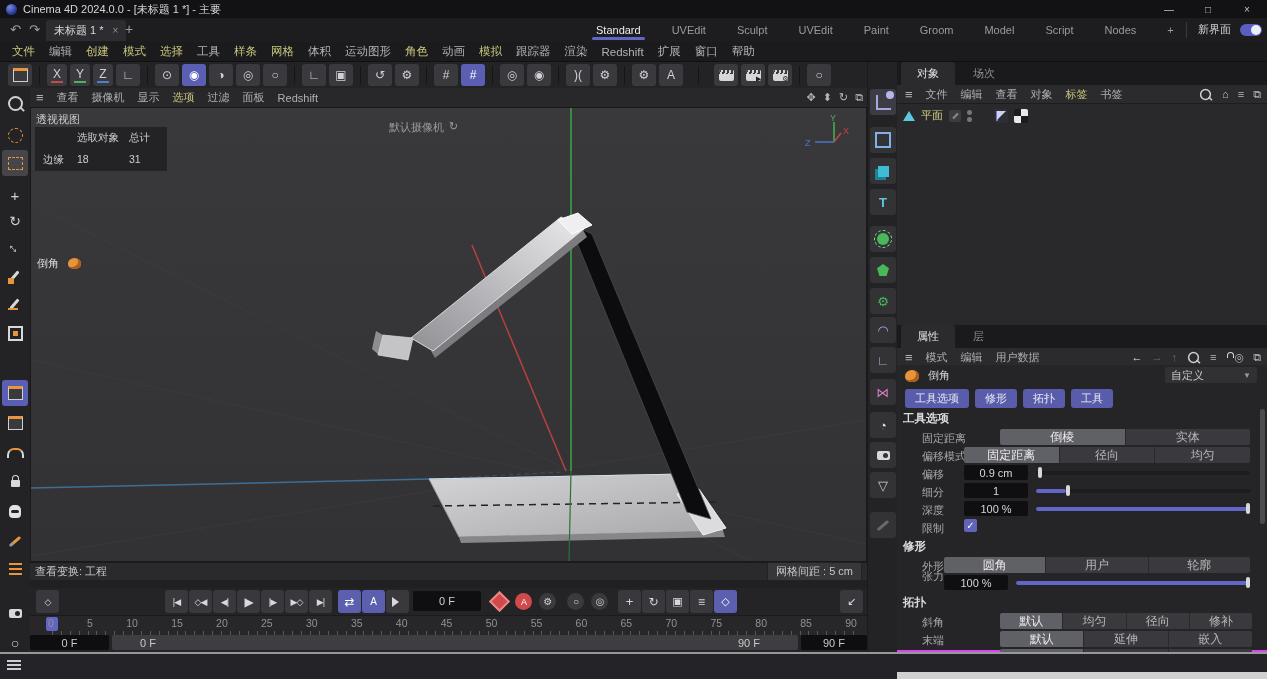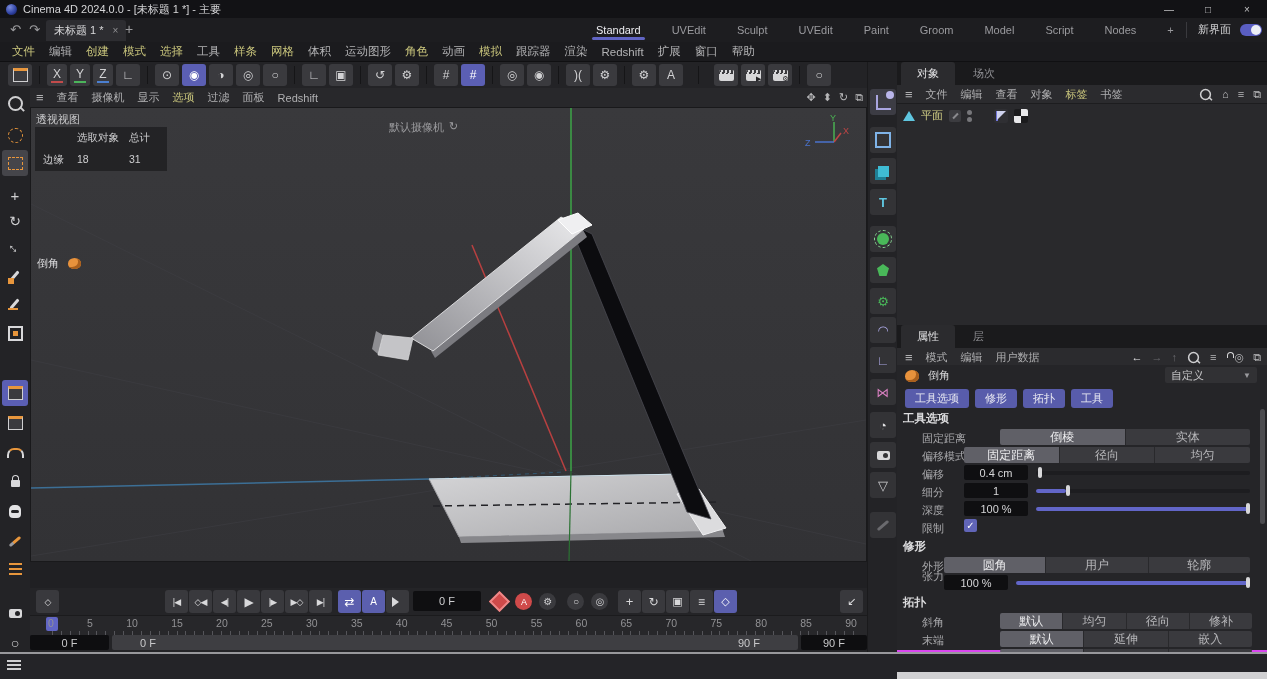--- a/index.html
+++ b/index.html
@@ -407,20 +407,24 @@
     <svg id="gizmo" width="48" height="42">
       <line x1="30" y1="30" x2="30" y2="10" stroke="#4ab052" stroke-width="1.5"></line>
       <line x1="30" y1="30" x2="37" y2="21" stroke="#c04545" stroke-width="1.5"></line>
       <line x1="30" y1="30" x2="11" y2="30" stroke="#4a72cc" stroke-width="1.5"></line>
       <text x="26" y="9" fill="#4ab052" font-size="9">Y</text>
       <text x="39" y="22" fill="#c04545" font-size="9">X</text>
       <text x="1" y="34" fill="#4a72cc" font-size="9">Z</text>
     </svg>
   </div>
 
+  <div id="vstatus" class="abs">
+    <span>查看变换: 工程</span>
+    <span id="gridsp">网格间距 : 5 cm</span>
+  </div>
 
   <div id="midtb" class="abs">
     <div class="mtile" style="top:27px;background:#3c3c44">
         <span class="i-spline"></span>
       </div>
     <div class="mtile" style="top:65px">
         <span class="i-rect"></span>
       </div>
     <div class="mtile" style="top:96px">
         <span class="i-cubep"></span>
@@ -532,21 +536,21 @@
       <div>
         <span class="alabel" style="top:84px">偏移模式</span>
         <div class="segs" style="left:67px;top:82px;width:286px">
           <div class="seg on">固定距离</div>
           <div class="seg">径向</div>
           <div class="seg">均匀</div>
         </div>
       </div>
       <div>
         <span class="alabel" style="top:102px">偏移</span>
-        <div class="vfield" style="left:67px;top:100px;width:64px">0.4 cm</div>
+        <div class="vfield" style="left:67px;top:100px;width:64px">0.9 cm</div>
         <div class="slider" style="left:139px;top:100px;width:214px">
           <span class="tr"></span>
             <span class="hd" style="left:2px"></span>
         </div>
       </div>
       <div>
         <span class="alabel" style="top:120px">细分</span>
         <div class="vfield" style="left:67px;top:118px;width:64px">1</div>
         <div class="slider" style="left:139px;top:118px;width:214px">
           <span class="tr"></span>

